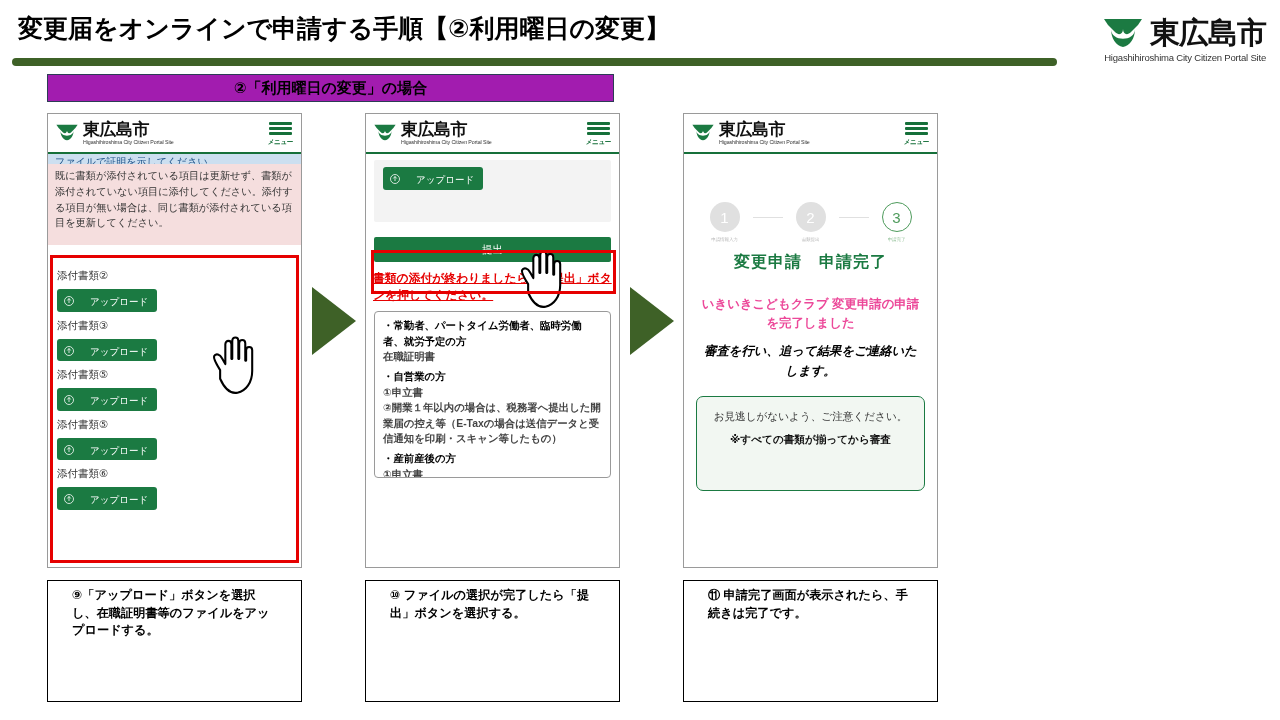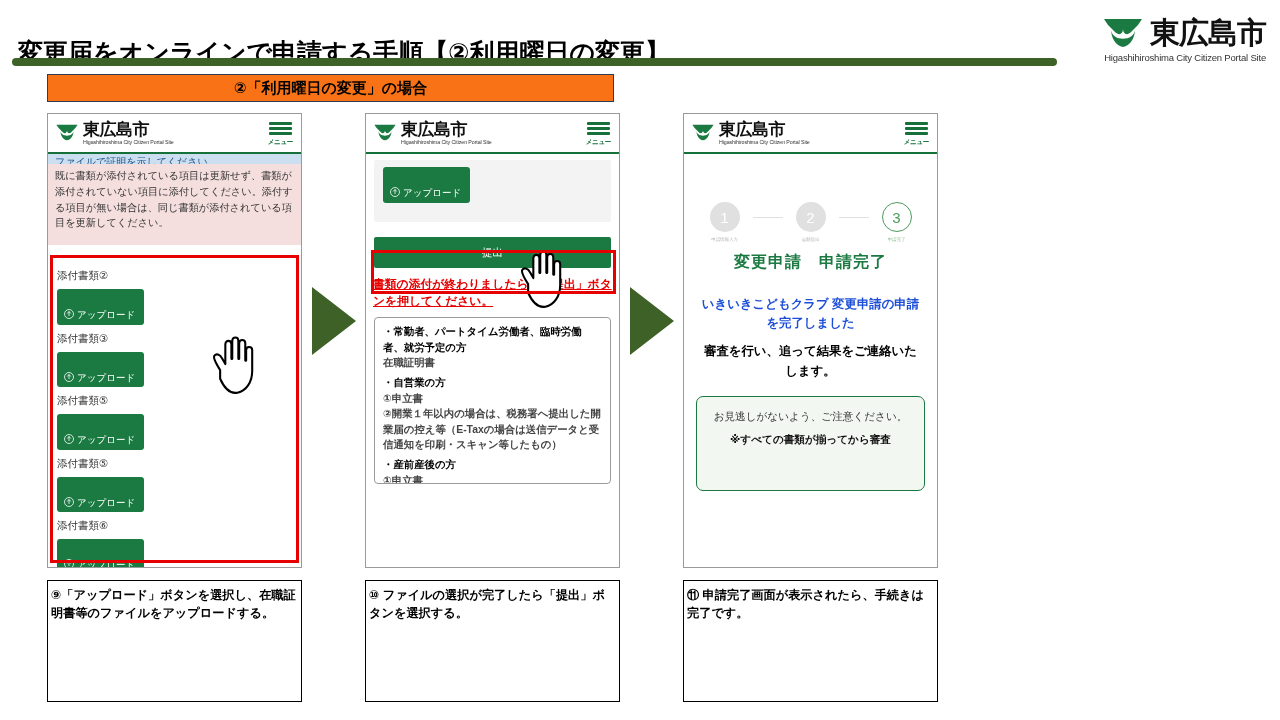--- a/index.html
+++ b/index.html
@@ -19,21 +19,20 @@
   
   .slide-title {
     position: absolute;
     left: 18px;
     top: 12px;
     font-size: 25px;
     font-weight: bold;
     letter-spacing: 0px;
     white-space: nowrap;
     color: #000;
-    margin-top: 24px;
   }
   .title-rule {
     position: absolute;
     left: 12px;
     top: 58px;
     width: 1045px;
     height: 8px;
     background: #3e6127;
     border-radius: 4px;
   }
@@ -67,21 +66,21 @@
     letter-spacing: -0.2px;
   }
 
   
   .section-banner {
     position: absolute;
     left: 47px;
     top: 74px;
     width: 565px;
     height: 26px;
-    background: #f97316;
+    background: #a21caf;
     border: 1px solid #2c3c55;
     display: flex;
     align-items: center;
     justify-content: center;
     font-size: 15px;
     font-weight: bold;
     color: #000;
   }
 
   
@@ -180,26 +179,26 @@
   }
   .attach-label {
     font-size: 10.5px;
     color: #333;
     margin: 7px 0 6px 0;
   }
   .attach-label:first-child { margin-top: 17px; }
   .btn-upload {
     display: inline-flex;
     align-items: center;
-    gap: 3px;
+    gap: 16px;
     background: #1b7a42;
     color: #fff;
     font-size: 9.5px;
     border-radius: 3px;
-    padding: 20px 9px 4px 7px;
+    padding: 7px 9px 4px 7px;
     box-sizing: border-box;
     line-height: 1;
   }
   .up-ico {
     width: 10px; height: 10px;
     display: inline-block;
     flex: 0 0 auto;
   }
 
   
@@ -218,21 +217,21 @@
     background: #f3f3f3;
     border-radius: 2px;
     height: 62px;
     padding: 7px 0 0 9px;
     box-sizing: border-box;
   }
   .btn-submit {
     margin: 15px 8px 0 8px;
     background: #1b7a42;
     color: #fff;
-    height: 31px;
+    height: 25px;
     border-radius: 2px;
     display: flex;
     align-items: center;
     justify-content: center;
     font-size: 10.5px;
     position: relative;
     font-family: Liberation Serif, serif;
   }
   .red-underline-text {
     color: #e60000;
@@ -327,29 +326,30 @@
     font-weight: bold;
     margin-top: 10px;
     letter-spacing: 1px;
   }
   .p3-msg {
     text-align: center;
     font-size: 12.4px;
     font-weight: bold;
     line-height: 1.55;
     margin: 22px 12px 0 12px;
-    color: #1d4ed8;
+    color: #ec4899;
   }
   .p3-msg2 {
     text-align: center;
     font-size: 12.4px;
     font-weight: bold;
     line-height: 1.55;
     margin: 9px 12px 0 12px;
     color: #000;
+    font-style: italic;
   }
   .p3-card {
     margin: 15px 12px 0 12px;
     border: 1.5px solid #1b7a42;
     border-radius: 7px;
     background: #f2f7f2;
     padding: 11px 12px 6px 12px;
     box-sizing: border-box;
     text-align: center;
     height: 95px;
@@ -392,21 +392,21 @@
   #arrow2 { left: 628px; }
 
   
   .caption {
     position: absolute;
     top: 580px;
     width: 255px;
     height: 122px;
     border: 1px solid #000;
     box-sizing: border-box;
-    padding: 6px 3px;
+    padding: 6px 24px;
     font-size: 12.2px;
     font-weight: bold;
     line-height: 1.45;
     color: #000;
     background: #fff;
   }
   #cap1 { left: 47px; }
   #cap2 { left: 365px; }
   #cap3 { left: 683px; }
 </style>

